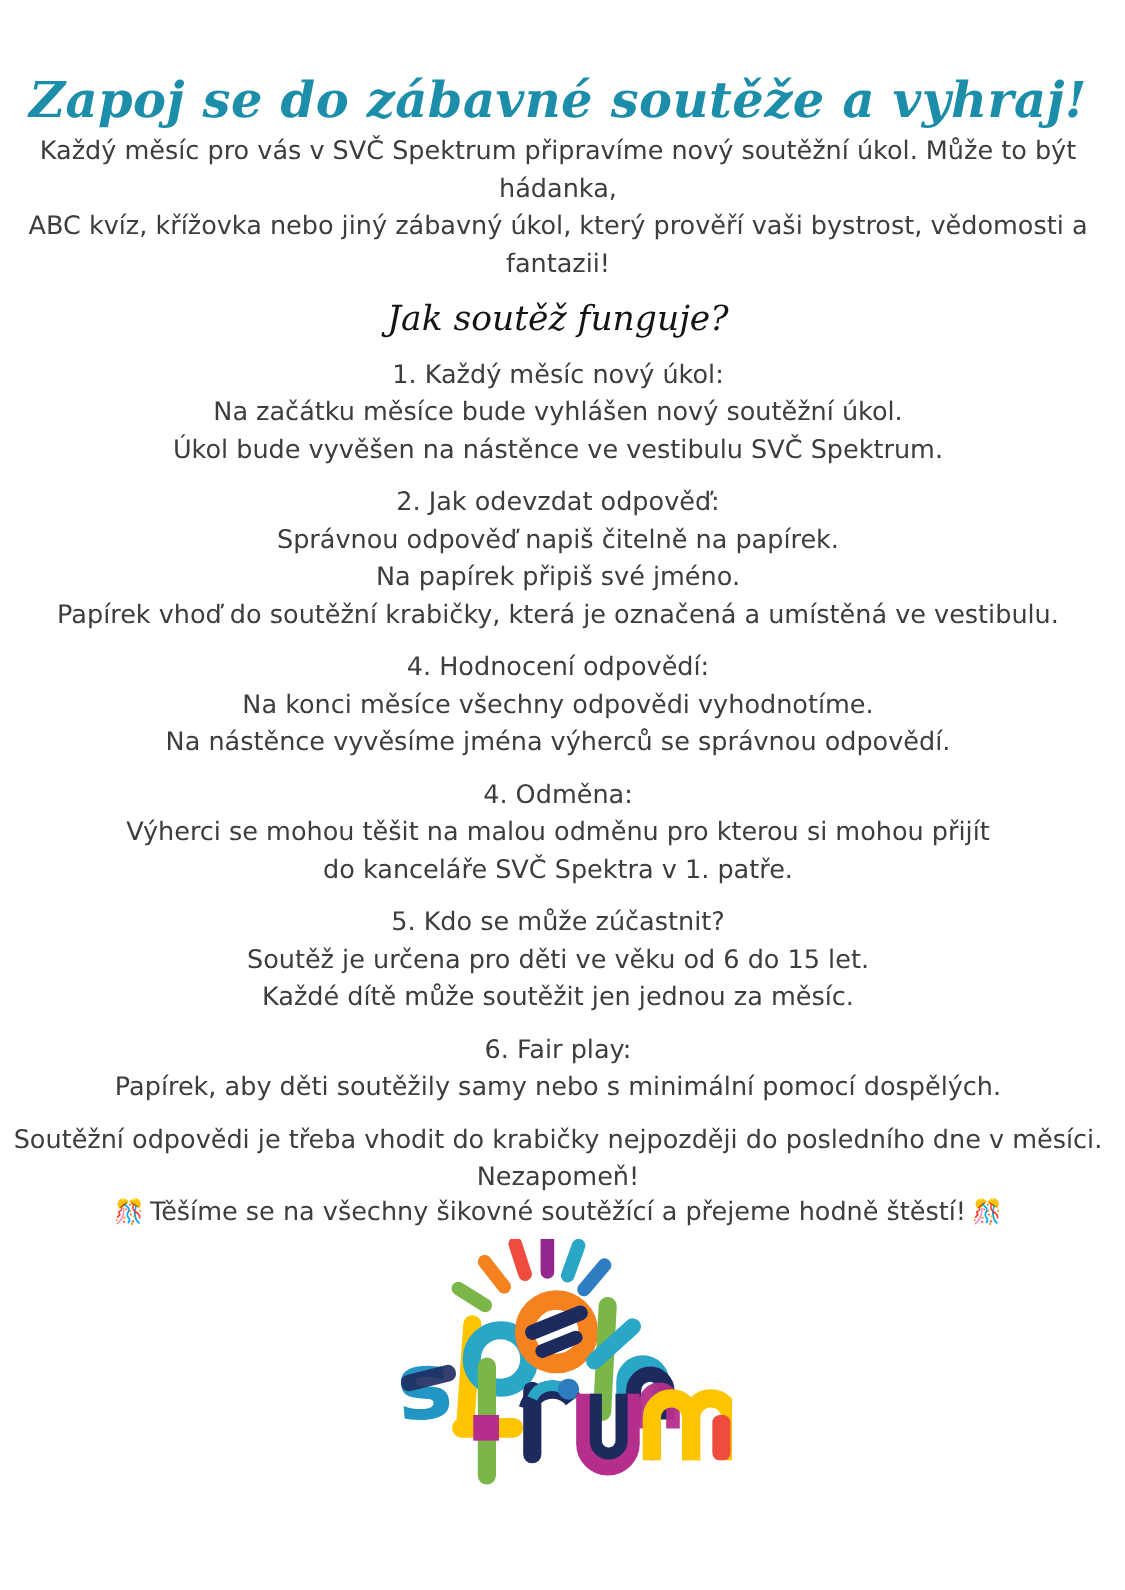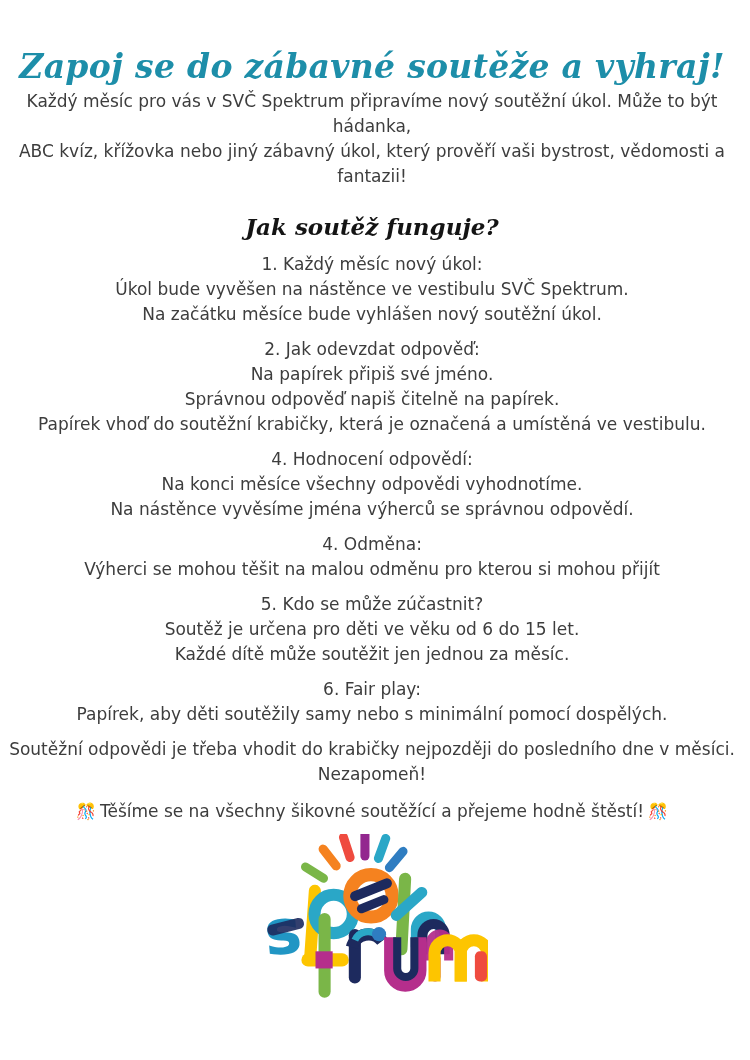--- a/index.html
+++ b/index.html
@@ -25,38 +25,37 @@
     font-size: 33px;
     line-height: 44px;
     color: #1d8ea9;
     letter-spacing: 0.3px;
   }
   .intro {
     font-size: 17px;
     line-height: 25px;
   }
   .how-heading {
-    margin-top: 23px;
+    margin-top: 9px;
     font-family: "DejaVu Serif", serif;
     font-style: italic;
-    font-weight: bold;
+    font-weight: normal;
     font-size: 23px;
     line-height: 30px;
     color: #141414;
   }
   .first-section { margin-top: 21px; }
   .section {
     margin-top: 10px;
     font-size: 17px;
     line-height: 25px;
   }
   .closing-line {
-    margin-top: 10px;
     font-size: 17px;
-    line-height: 29px;
+    line-height: 19px;
   }
   .emoji { font-size: 16px; padding: 0 4px; }
   .logo-wrap {
     margin-top: 8px;
     display: flex;
     justify-content: center;
   }
 </style>
 </head>
 <body>
@@ -67,40 +66,41 @@
 
   <div class="intro">
     <div>Každý měsíc pro vás v SVČ Spektrum připravíme nový soutěžní úkol. Může to být hádanka,</div>
     <div>ABC kvíz, křížovka nebo jiný zábavný úkol, který prověří vaši bystrost, vědomosti a fantazii!</div>
   </div>
 
   <div class="how-heading">Jak soutěž funguje?</div>
 
   <div class="section first-section">
     <div>1. Každý měsíc nový úkol:</div>
+    <div>Na začátku měsíce bude vyhlášen nový soutěžní úkol.</div>
     <div>Úkol bude vyvěšen na nástěnce ve vestibulu SVČ Spektrum.</div>
-    <div>Na začátku měsíce bude vyhlášen nový soutěžní úkol.</div>
   </div>
 
   <div class="section">
     <div>2. Jak odevzdat odpověď:</div>
+    <div>Správnou odpověď napiš čitelně na papírek.</div>
     <div>Na papírek připiš své jméno.</div>
-    <div>Správnou odpověď napiš čitelně na papírek.</div>
     <div>Papírek vhoď do soutěžní krabičky, která je označená a umístěná ve vestibulu.</div>
   </div>
 
   <div class="section">
     <div>4. Hodnocení odpovědí:</div>
     <div>Na konci měsíce všechny odpovědi vyhodnotíme.</div>
     <div>Na nástěnce vyvěsíme jména výherců se správnou odpovědí.</div>
   </div>
 
   <div class="section">
     <div>4. Odměna:</div>
     <div>Výherci se mohou těšit na malou odměnu pro kterou si mohou přijít</div>
+    <div>do kanceláře SVČ Spektra v 1. patře.</div>
   </div>
 
   <div class="section">
     <div>5. Kdo se může zúčastnit?</div>
     <div>Soutěž je určena pro děti ve věku od 6 do 15 let.</div>
     <div>Každé dítě může soutěžit jen jednou za měsíc.</div>
   </div>
 
   <div class="section">
     <div>6. Fair play:</div>

